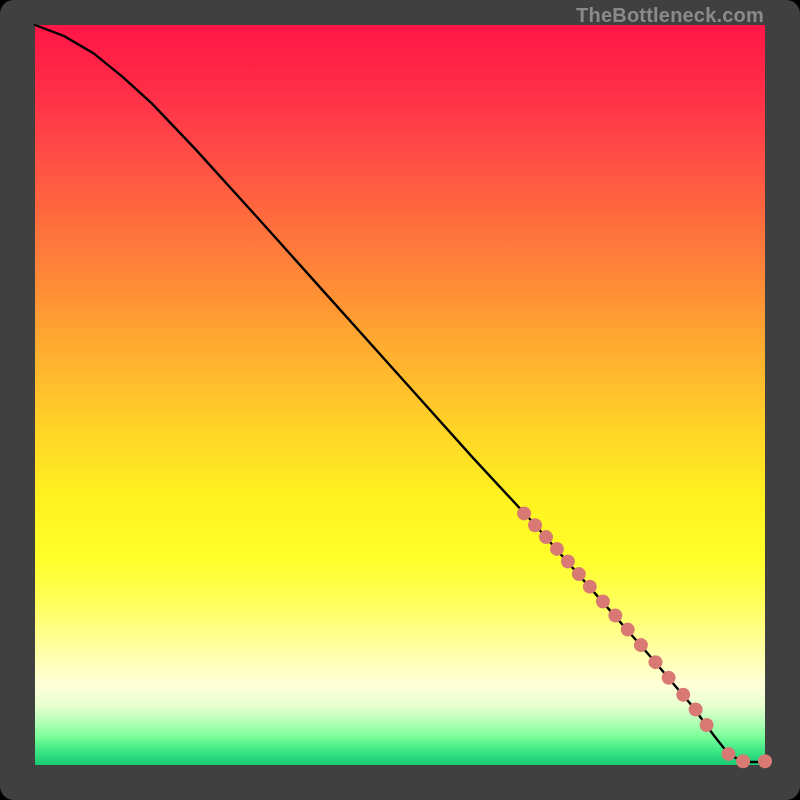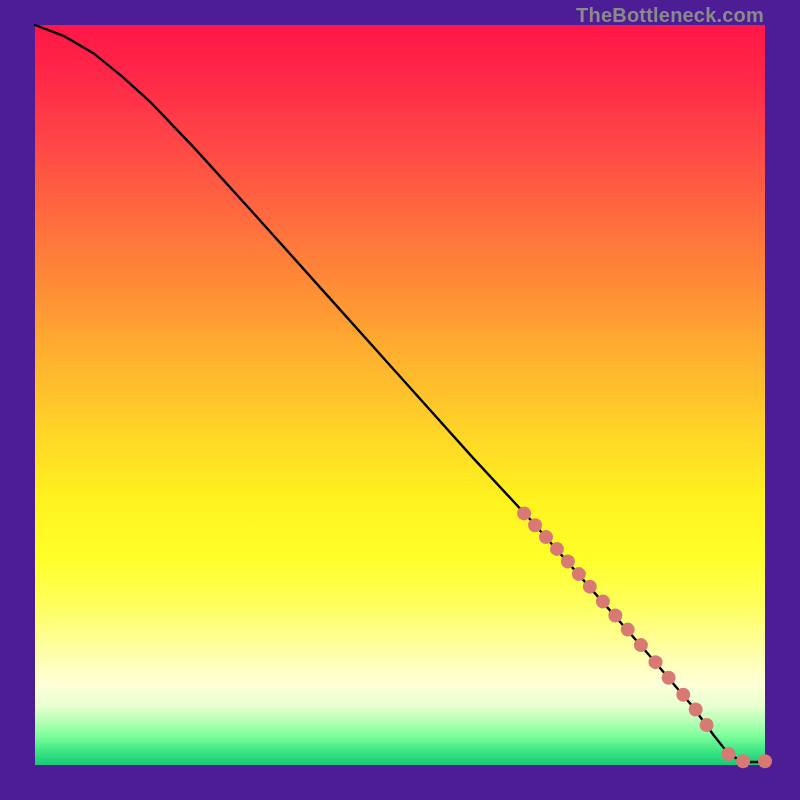--- a/index.html
+++ b/index.html
@@ -8,21 +8,22 @@
     width: 800px;
     height: 800px;
     background: #000;
     font-family: Arial, Helvetica, sans-serif;
     overflow: hidden;
   }
   .frame {
     position: relative;
     width: 800px;
     height: 800px;
-    background: #4c1d95;
+    background: #404040;
+    border-radius: 14px;
   }
   .plot-area {
     position: absolute;
     left: 35px;
     top: 25px;
     width: 730px;
     height: 740px;
     background: linear-gradient(to bottom,
       #ff1647 0%,
       #ff2b47 8%,

